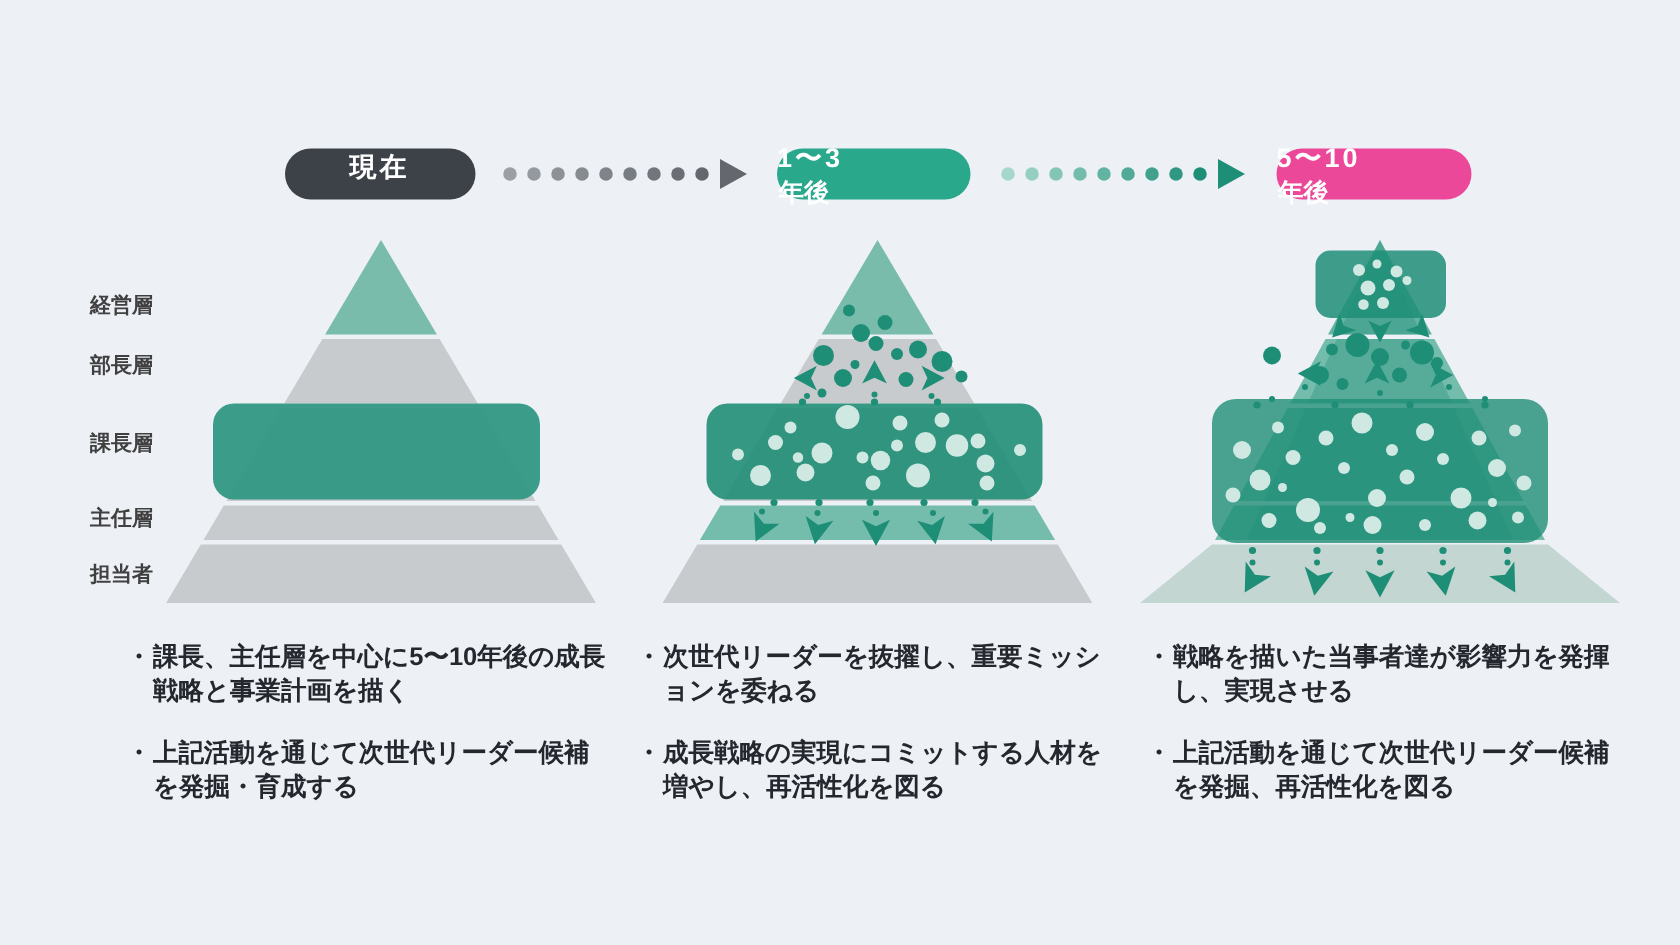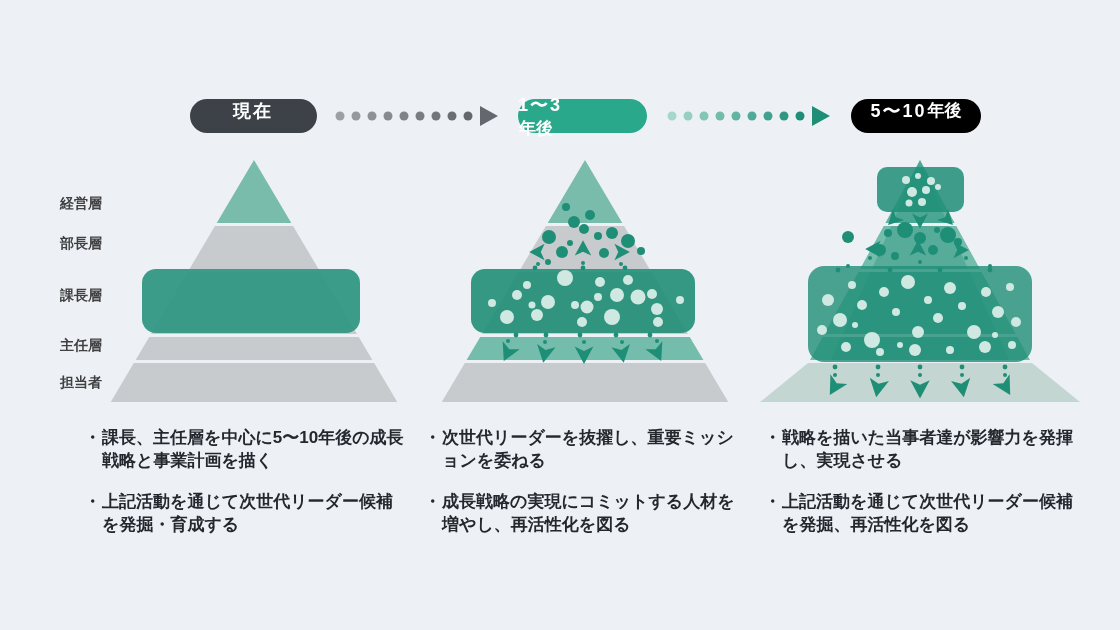--- a/index.html
+++ b/index.html
@@ -219,21 +219,21 @@
     </svg>
 
   <div class="badge" style="left: 190px; top: 99px; width: 127px; background: rgb(61, 66, 73);">
     <span class="badge-main">現在</span>
       <span class="badge-suffix"></span>
   </div>
   <div class="badge" style="left: 518px; top: 99px; width: 129px; background: rgb(42, 168, 140); flex-direction: column;">
     <span class="badge-main">1〜3</span>
       <span class="badge-suffix">年後</span>
   </div>
-  <div class="badge" style="left: 851px; top: 99px; width: 130px; background: #000000;">
+  <div class="badge" style="left: 851px; top: 99px; width: 130px; background: #ec4899; flex-direction: column;">
     <span class="badge-main">5〜10</span>
       <span class="badge-suffix">年後</span>
   </div>
 
   <div class="row-label" style="top:193px;">経営層</div>
   <div class="row-label" style="top:233px;">部長層</div>
   <div class="row-label" style="top:285px;">課長層</div>
   <div class="row-label" style="top:335px;">主任層</div>
   <div class="row-label" style="top:372px;">担当者</div>
 

